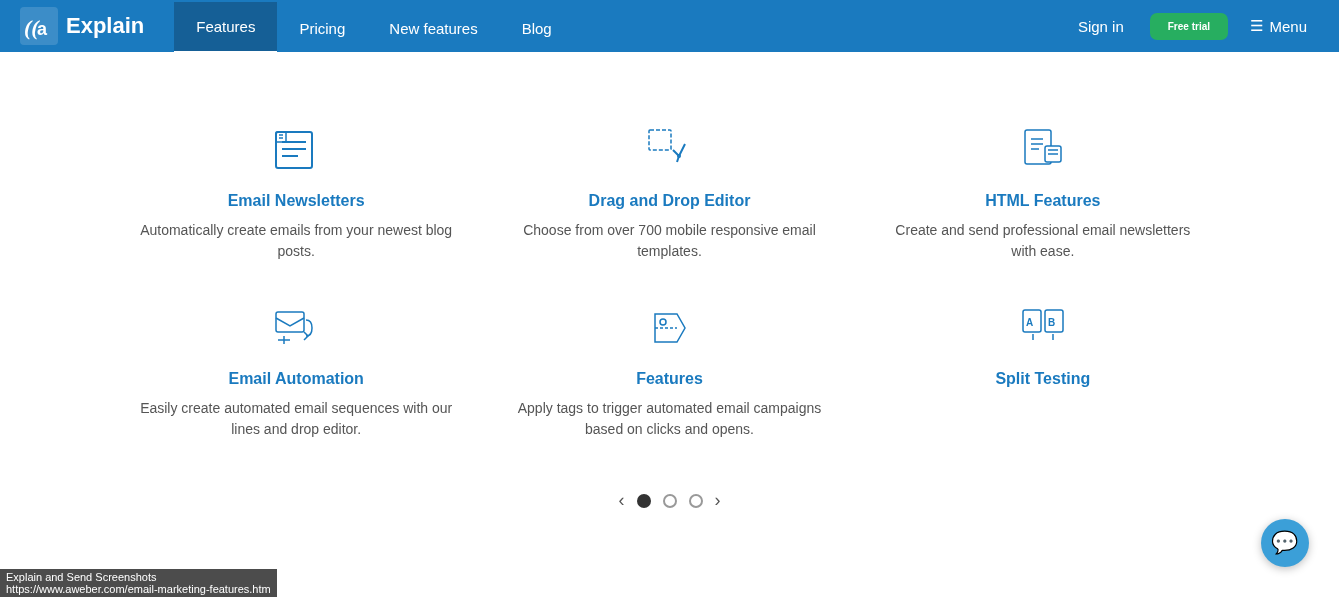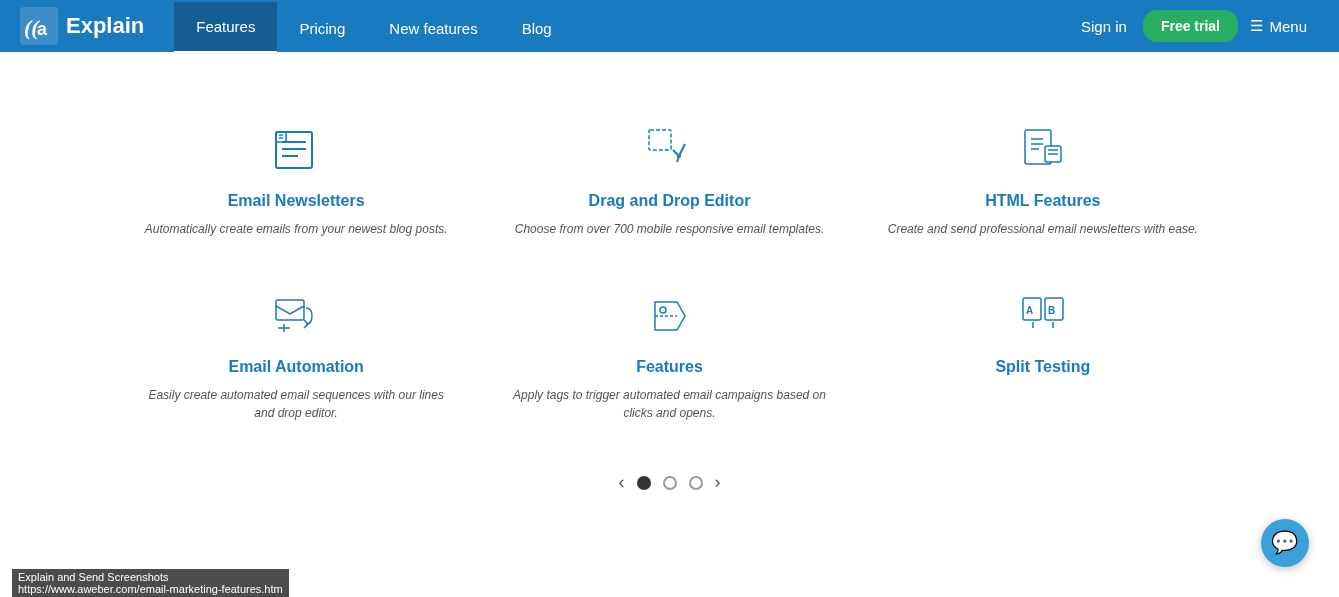--- a/index.html
+++ b/index.html
@@ -43,35 +43,36 @@
       cursor: pointer;
       height: 52px;
     }
     .nav-link.active {
       background: #155f96;
       border-bottom: 3px solid #fff;
     }
     .nav-right {
       display: flex;
       align-items: center;
+      gap: 10px;
       margin-left: auto;
     }
     .nav-signin {
       color: #fff;
       font-size: 15px;
       cursor: pointer;
       padding: 0 16px;
     }
     .btn-free-trial {
       background: #27ae60;
       color: #fff;
       border: none;
       padding: 8px 18px;
-      font-size: 14px;
-      border-radius: 14px;
+      font-size: 10px;
+      border-radius: 7px;
       cursor: pointer;
       font-weight: bold;
     }
     .nav-menu {
       color: #fff;
       font-size: 15px;
       cursor: pointer;
       padding: 0 12px;
       display: flex;
       align-items: center;
@@ -79,21 +80,21 @@
     }
 
     
     .main-content {
       padding: 60px 80px 30px;
       background: #fff;
     }
     .features-grid {
       display: grid;
       grid-template-columns: 1fr 1fr 1fr;
-      gap: 30px 20px;
+      gap: 18px 20px;
       max-width: 1100px;
       margin: 0 auto;
     }
     .feature-item {
       display: flex;
       flex-direction: column;
       align-items: center;
       text-align: center;
       padding: 10px 20px;
     }
@@ -104,23 +105,22 @@
       color: #1a7abf;
     }
     .feature-title {
       color: #1a7abf;
       font-size: 16px;
       font-weight: bold;
       margin-bottom: 10px;
     }
     .feature-desc {
       color: #555;
-      font-size: 12px;
+      font-size: 14px;
       line-height: 1.5;
-      font-style: italic;
     }
 
     
     .pagination {
       display: flex;
       align-items: center;
       justify-content: center;
       gap: 12px;
       margin-top: 40px;
       padding-bottom: 20px;
@@ -154,21 +154,21 @@
       cursor: pointer;
       color: #fff;
       font-size: 22px;
       box-shadow: 0 2px 8px rgba(0,0,0,0.25);
     }
 
     
     .statusbar {
       position: fixed;
       bottom: 0;
-      left: 12px;
+      left: 0;
       background: rgba(0,0,0,0.7);
       color: #fff;
       font-size: 11px;
       padding: 2px 6px;
     }
     .statusbar-line { display: block; }
   </style>
 </head>
 <body>
 

